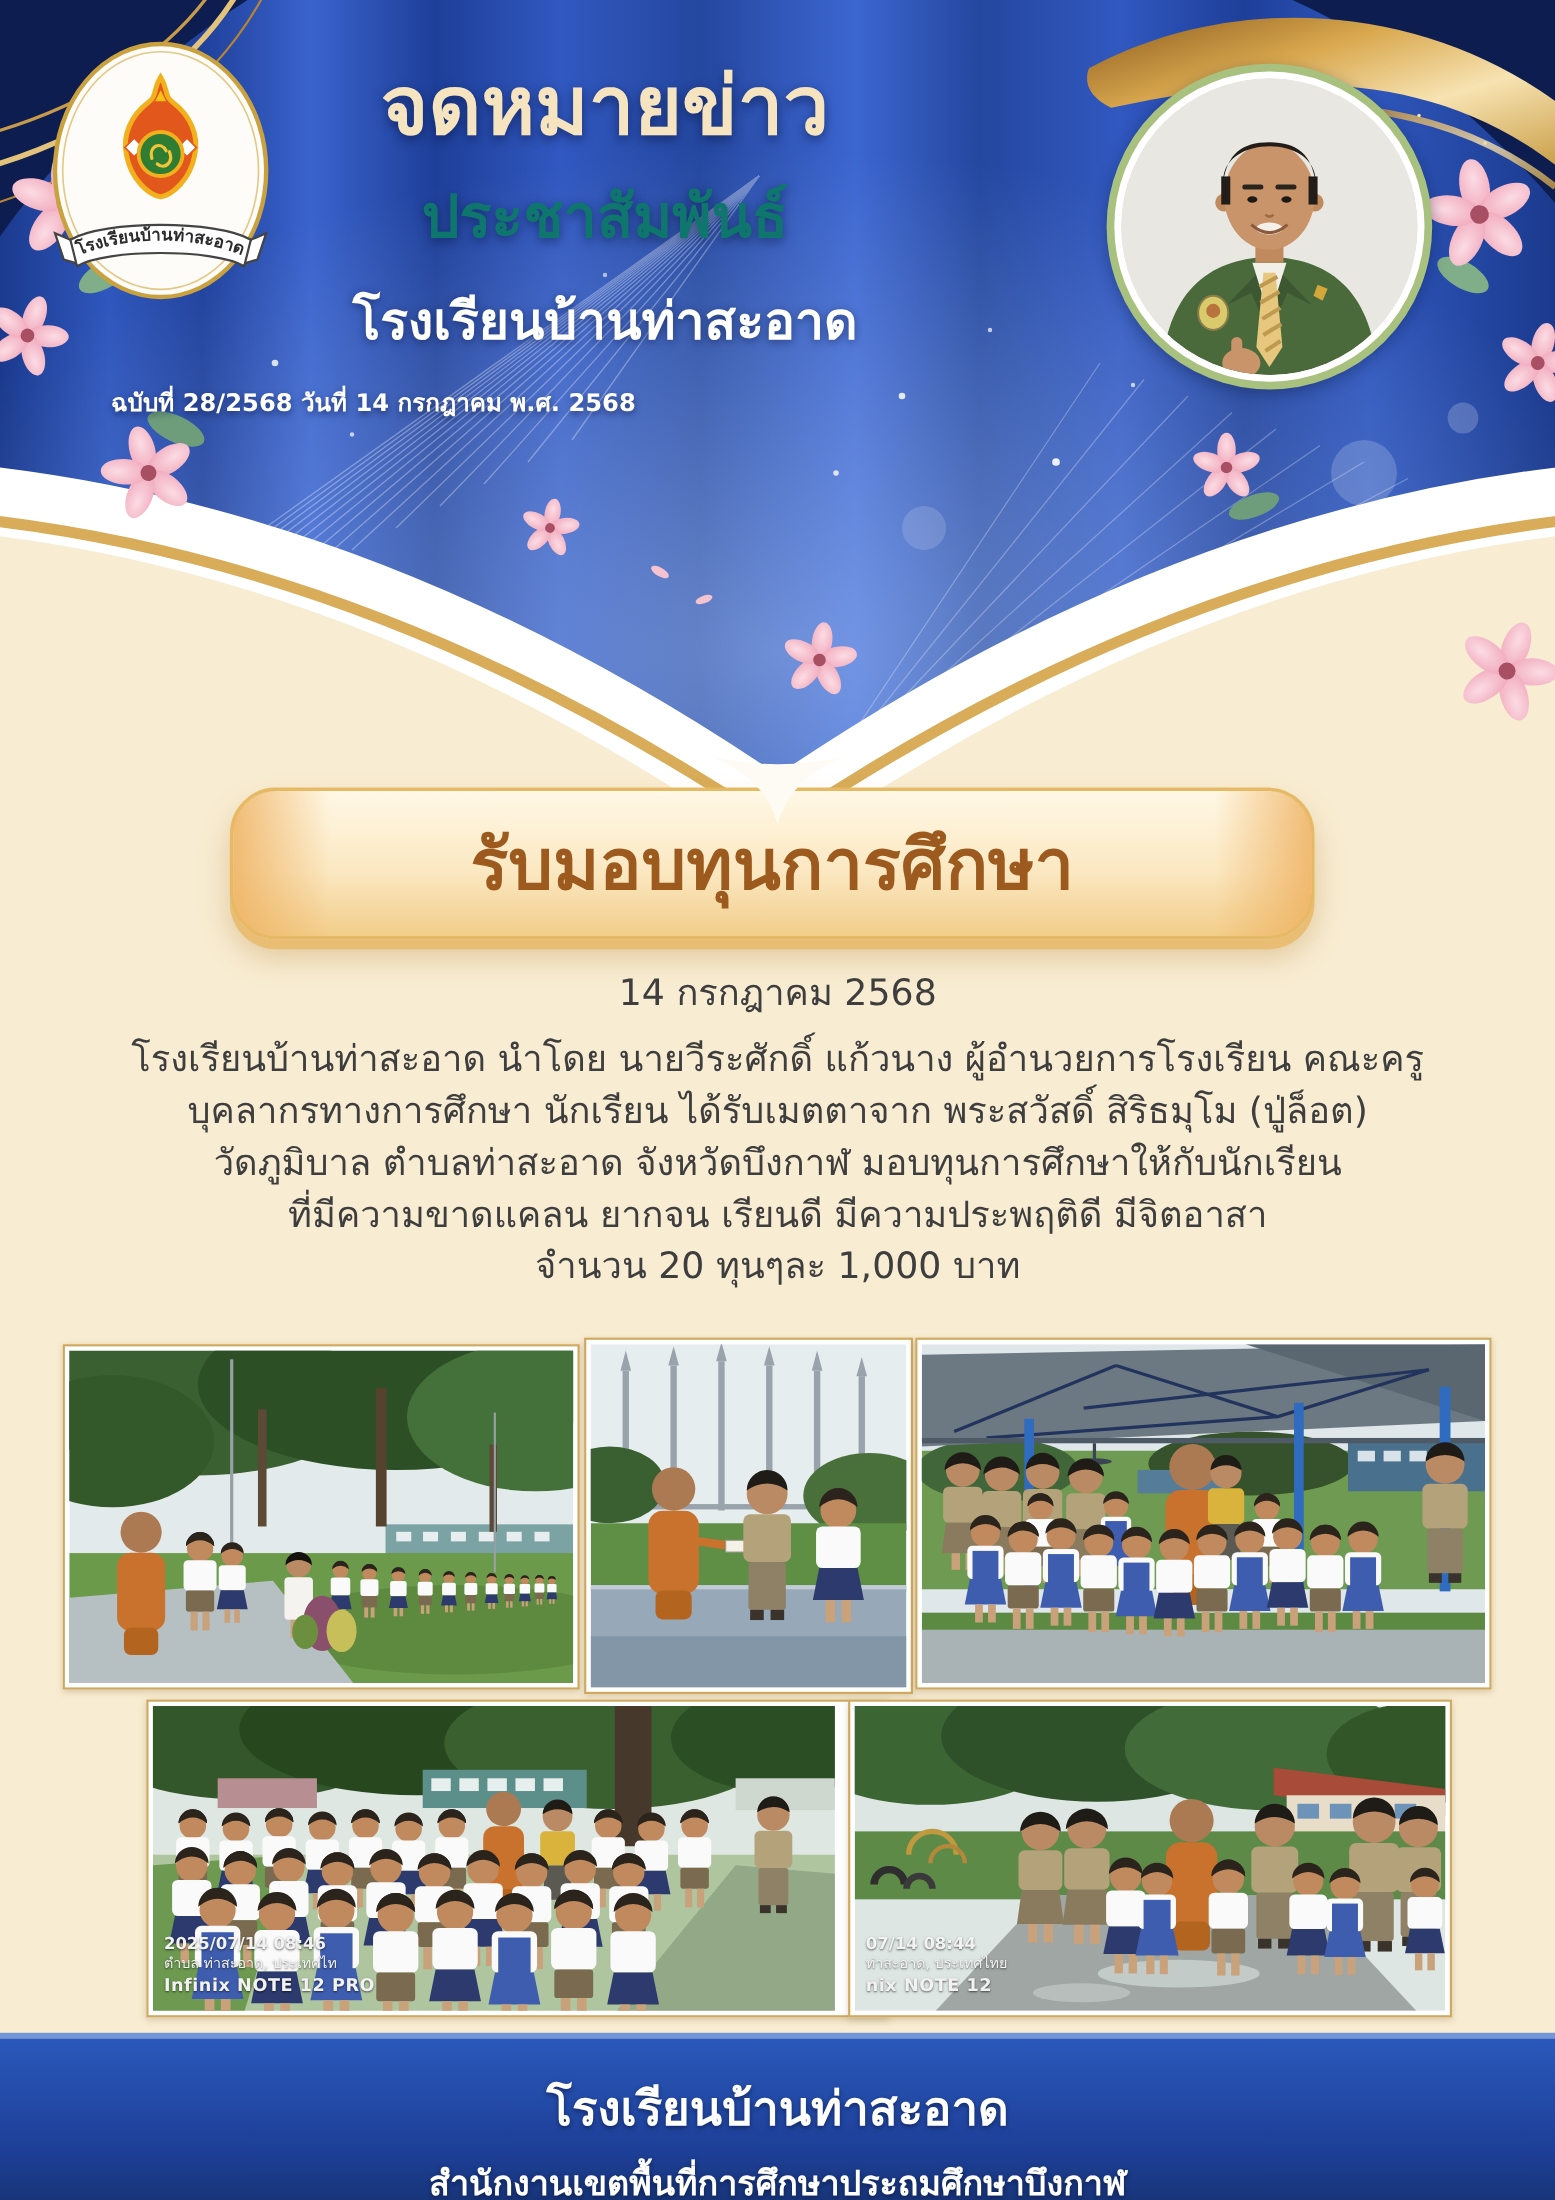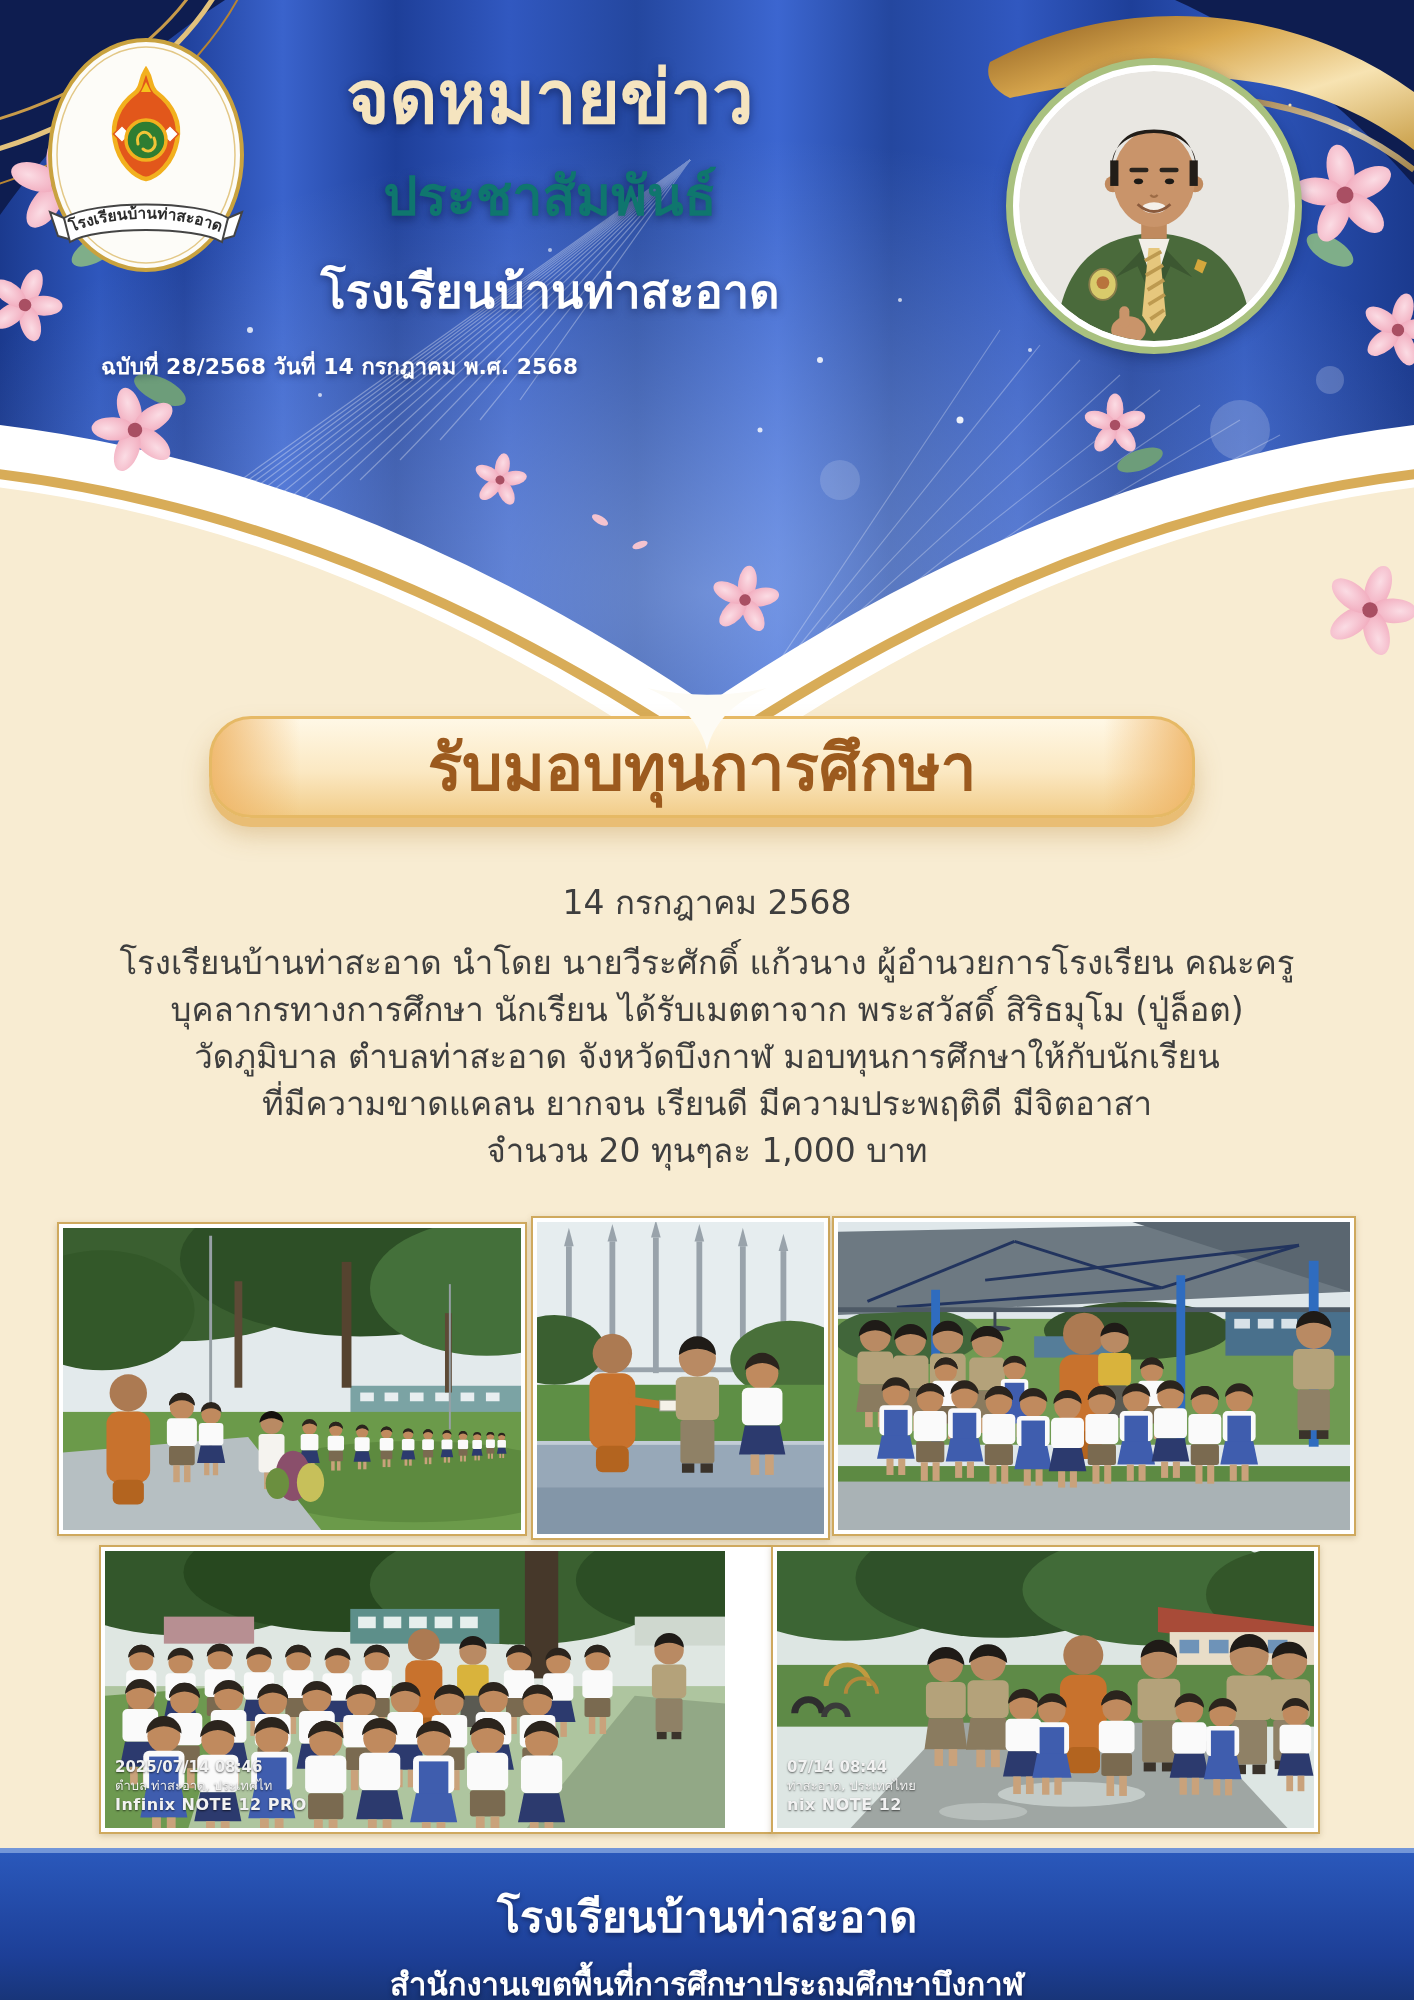--- a/index.html
+++ b/index.html
@@ -25,21 +25,21 @@
   
   .dphoto{left:1006px;top:58px;width:296px;height:296px;border-radius:50%;
           border:7px solid #a9c17f;background:#fff;padding:6px;z-index:3;
           box-shadow:0 4px 14px rgba(10,20,60,.35);}
   .dphoto svg{border-radius:50%;display:block;}
   .dblock{left:905px;top:378px;width:460px;text-align:center;z-index:3;color:#fff;}
   .dname{font-size:37px;font-weight:500;text-shadow:0 2px 6px rgba(8,18,60,.5);}
   .dpos{font-size:30px;font-weight:400;margin-top:10px;color:#eef2ff;
         text-shadow:0 2px 6px rgba(8,18,60,.5);}
   
-  .banner{left:209px;top:716px;width:986px;height:102px;z-index:4;
+  .banner{left:209px;top:716px;width:986px;height:138px;z-index:4;
     border-radius:42px;border:3px solid #e6b965;
     background:
       linear-gradient(90deg,rgba(238,178,98,.85) 0%,rgba(238,178,98,0) 9%,rgba(238,178,98,0) 91%,rgba(238,178,98,.85) 100%),
       linear-gradient(180deg,#fff8e6 0%,#fbe8c2 55%,#f2cd8a 100%);
     box-shadow:0 9px 0 #e9bd74,0 16px 26px rgba(180,130,50,.35);
     display:flex;align-items:center;justify-content:center;}
   .banner span{font-size:64px;font-weight:800;color:#9c5a1e;}
   .vtip{left:645px;top:688px;z-index:5;}
   
   .article{left:0;top:876px;width:1414px;text-align:center;z-index:2;color:#3e3e3e;}
@@ -478,21 +478,21 @@
       <use href="#fg-pina" transform="translate(175,169) scale(2.4)"></use>
       <use href="#fg-kid-g" transform="translate(210,171) scale(2.4)"></use>
       <use href="#fg-kid-b" transform="translate(245,167) scale(2.4)"></use>
       <use href="#fg-pina" transform="translate(280,164) scale(2.4)"></use>
       <use href="#fg-kid-g" transform="translate(315,161) scale(2.4)"></use>
       <use href="#fg-kid-b" transform="translate(350,167) scale(2.4)"></use>
       <use href="#fg-pina" transform="translate(385,164) scale(2.4)"></use>
     </svg>
   </div>
 
-  <div class="abs photo" style="left:99px;top:1545px;width:675px;height:289px">
+  <div class="abs photo" style="left:133px;top:1545px;width:675px;height:289px">
     <svg width="620" height="277" viewBox="0 0 632 287" preserveAspectRatio="none">
       <rect width="632" height="287" fill="#dfe7e2"></rect>
       <ellipse cx="85" cy="30" rx="145" ry="58" fill="#33572b"></ellipse>
       <ellipse cx="245" cy="22" rx="165" ry="62" fill="#27481f"></ellipse>
       <ellipse cx="425" cy="35" rx="155" ry="62" fill="#3a6030"></ellipse>
       <ellipse cx="585" cy="30" rx="105" ry="52" fill="#2c4e25"></ellipse>
       <rect x="60" y="68" width="92" height="28" fill="#b78f92"></rect>
       <rect x="250" y="60" width="152" height="36" fill="#5d8f8a"></rect>
       <rect x="258" y="68" width="18" height="12" fill="#e6efed"></rect>
         <rect x="284" y="68" width="18" height="12" fill="#e6efed"></rect>

